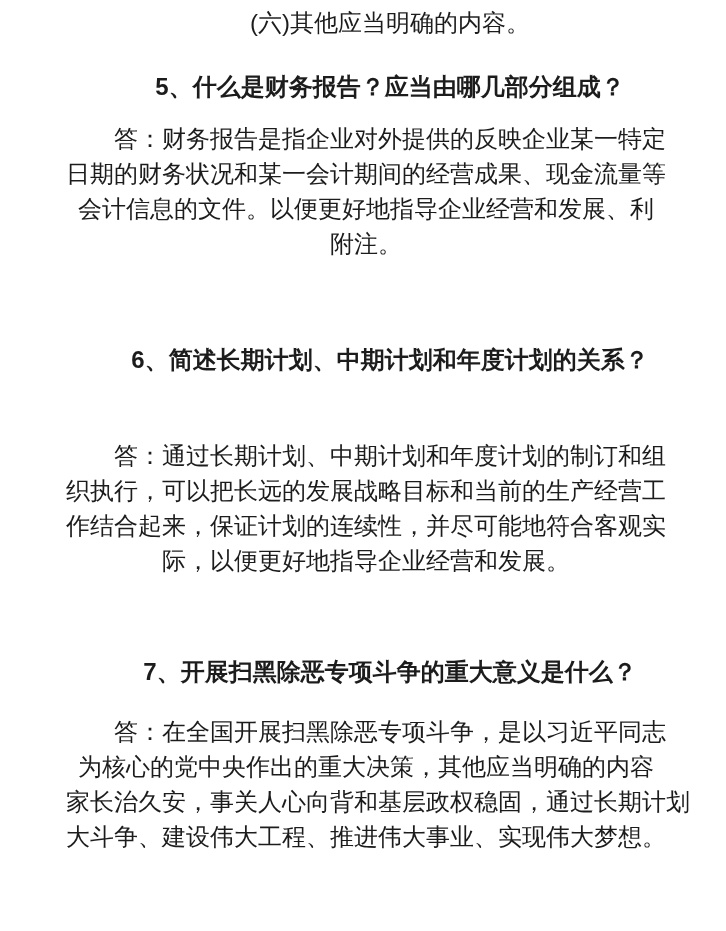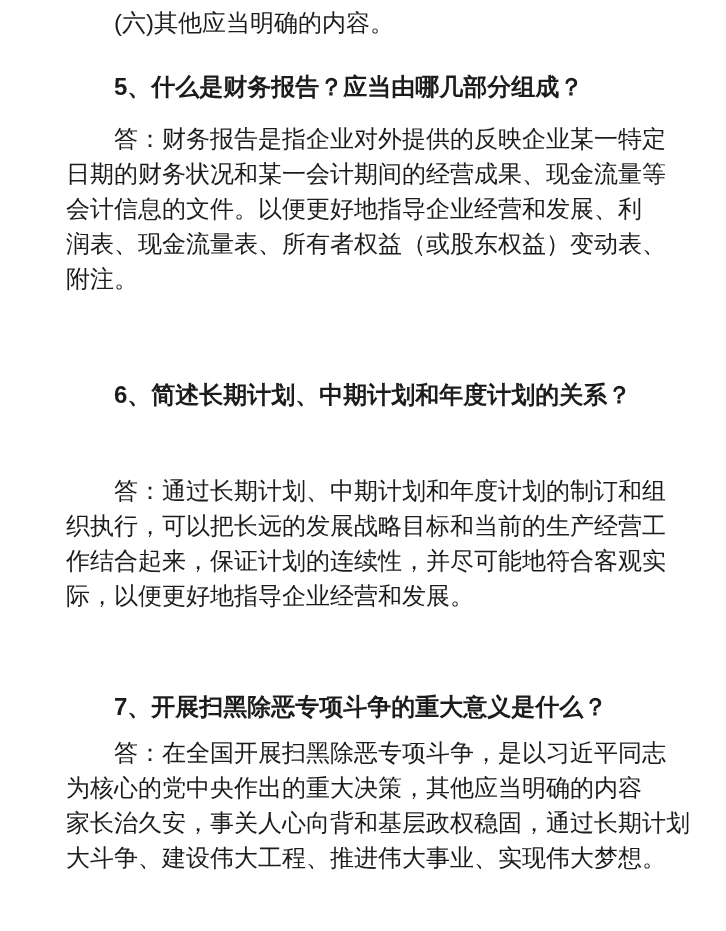--- a/index.html
+++ b/index.html
@@ -13,54 +13,54 @@
     height: 931px;
     background: #ffffff;
     overflow: hidden;
     font-family: "Liberation Sans", "DejaVu Sans", sans-serif;
     color: #1c1c1c;
     font-size: 24px;
     line-height: 35px;
   }
   .content {
     padding: 5px 60px 0 66px;
+    text-align: center;
   }
   .line {
     white-space: nowrap;
     letter-spacing: 0px;
   }
   .indent {
     text-indent: 2em;
   }
   .heading {
     font-weight: 700;
     white-space: nowrap;
     text-indent: 2em;
   }
   .mt-h5 { margin-top: 29px; }
   .mt-a5 { margin-top: 17px; }
   .mt-h6 { margin-top: 81px; }
   .mt-a6 { margin-top: 61px; }
   .mt-h7 { margin-top: 76px; }
-  .mt-a7 { margin-top: 11px; }
+  .mt-a7 { margin-top: 25px; }
 </style>
 </head>
 <body>
 
 <div class="page">
   <div class="content">
 
     <div class="line indent">(六)其他应当明确的内容。</div>
 
     <div class="heading mt-h5">5、什么是财务报告？应当由哪几部分组成？</div>
     <div class="answer mt-a5">
       <div class="line indent">答：财务报告是指企业对外提供的反映企业某一特定</div>
       <div class="line">日期的财务状况和某一会计期间的经营成果、现金流量等</div>
       <div class="line">会计信息的文件。以便更好地指导企业经营和发展、利</div>
-      <div class="line">润表、现金流量表、所有者权益（或股东权益）变动表、</div>
       <div class="line">附注。</div>
     </div>
 
     <div class="heading mt-h6">6、简述长期计划、中期计划和年度计划的关系？</div>
     <div class="answer mt-a6">
       <div class="line indent">答：通过长期计划、中期计划和年度计划的制订和组</div>
       <div class="line">织执行，可以把长远的发展战略目标和当前的生产经营工</div>
       <div class="line">作结合起来，保证计划的连续性，并尽可能地符合客观实</div>
       <div class="line">际，以便更好地指导企业经营和发展。</div>
     </div>

